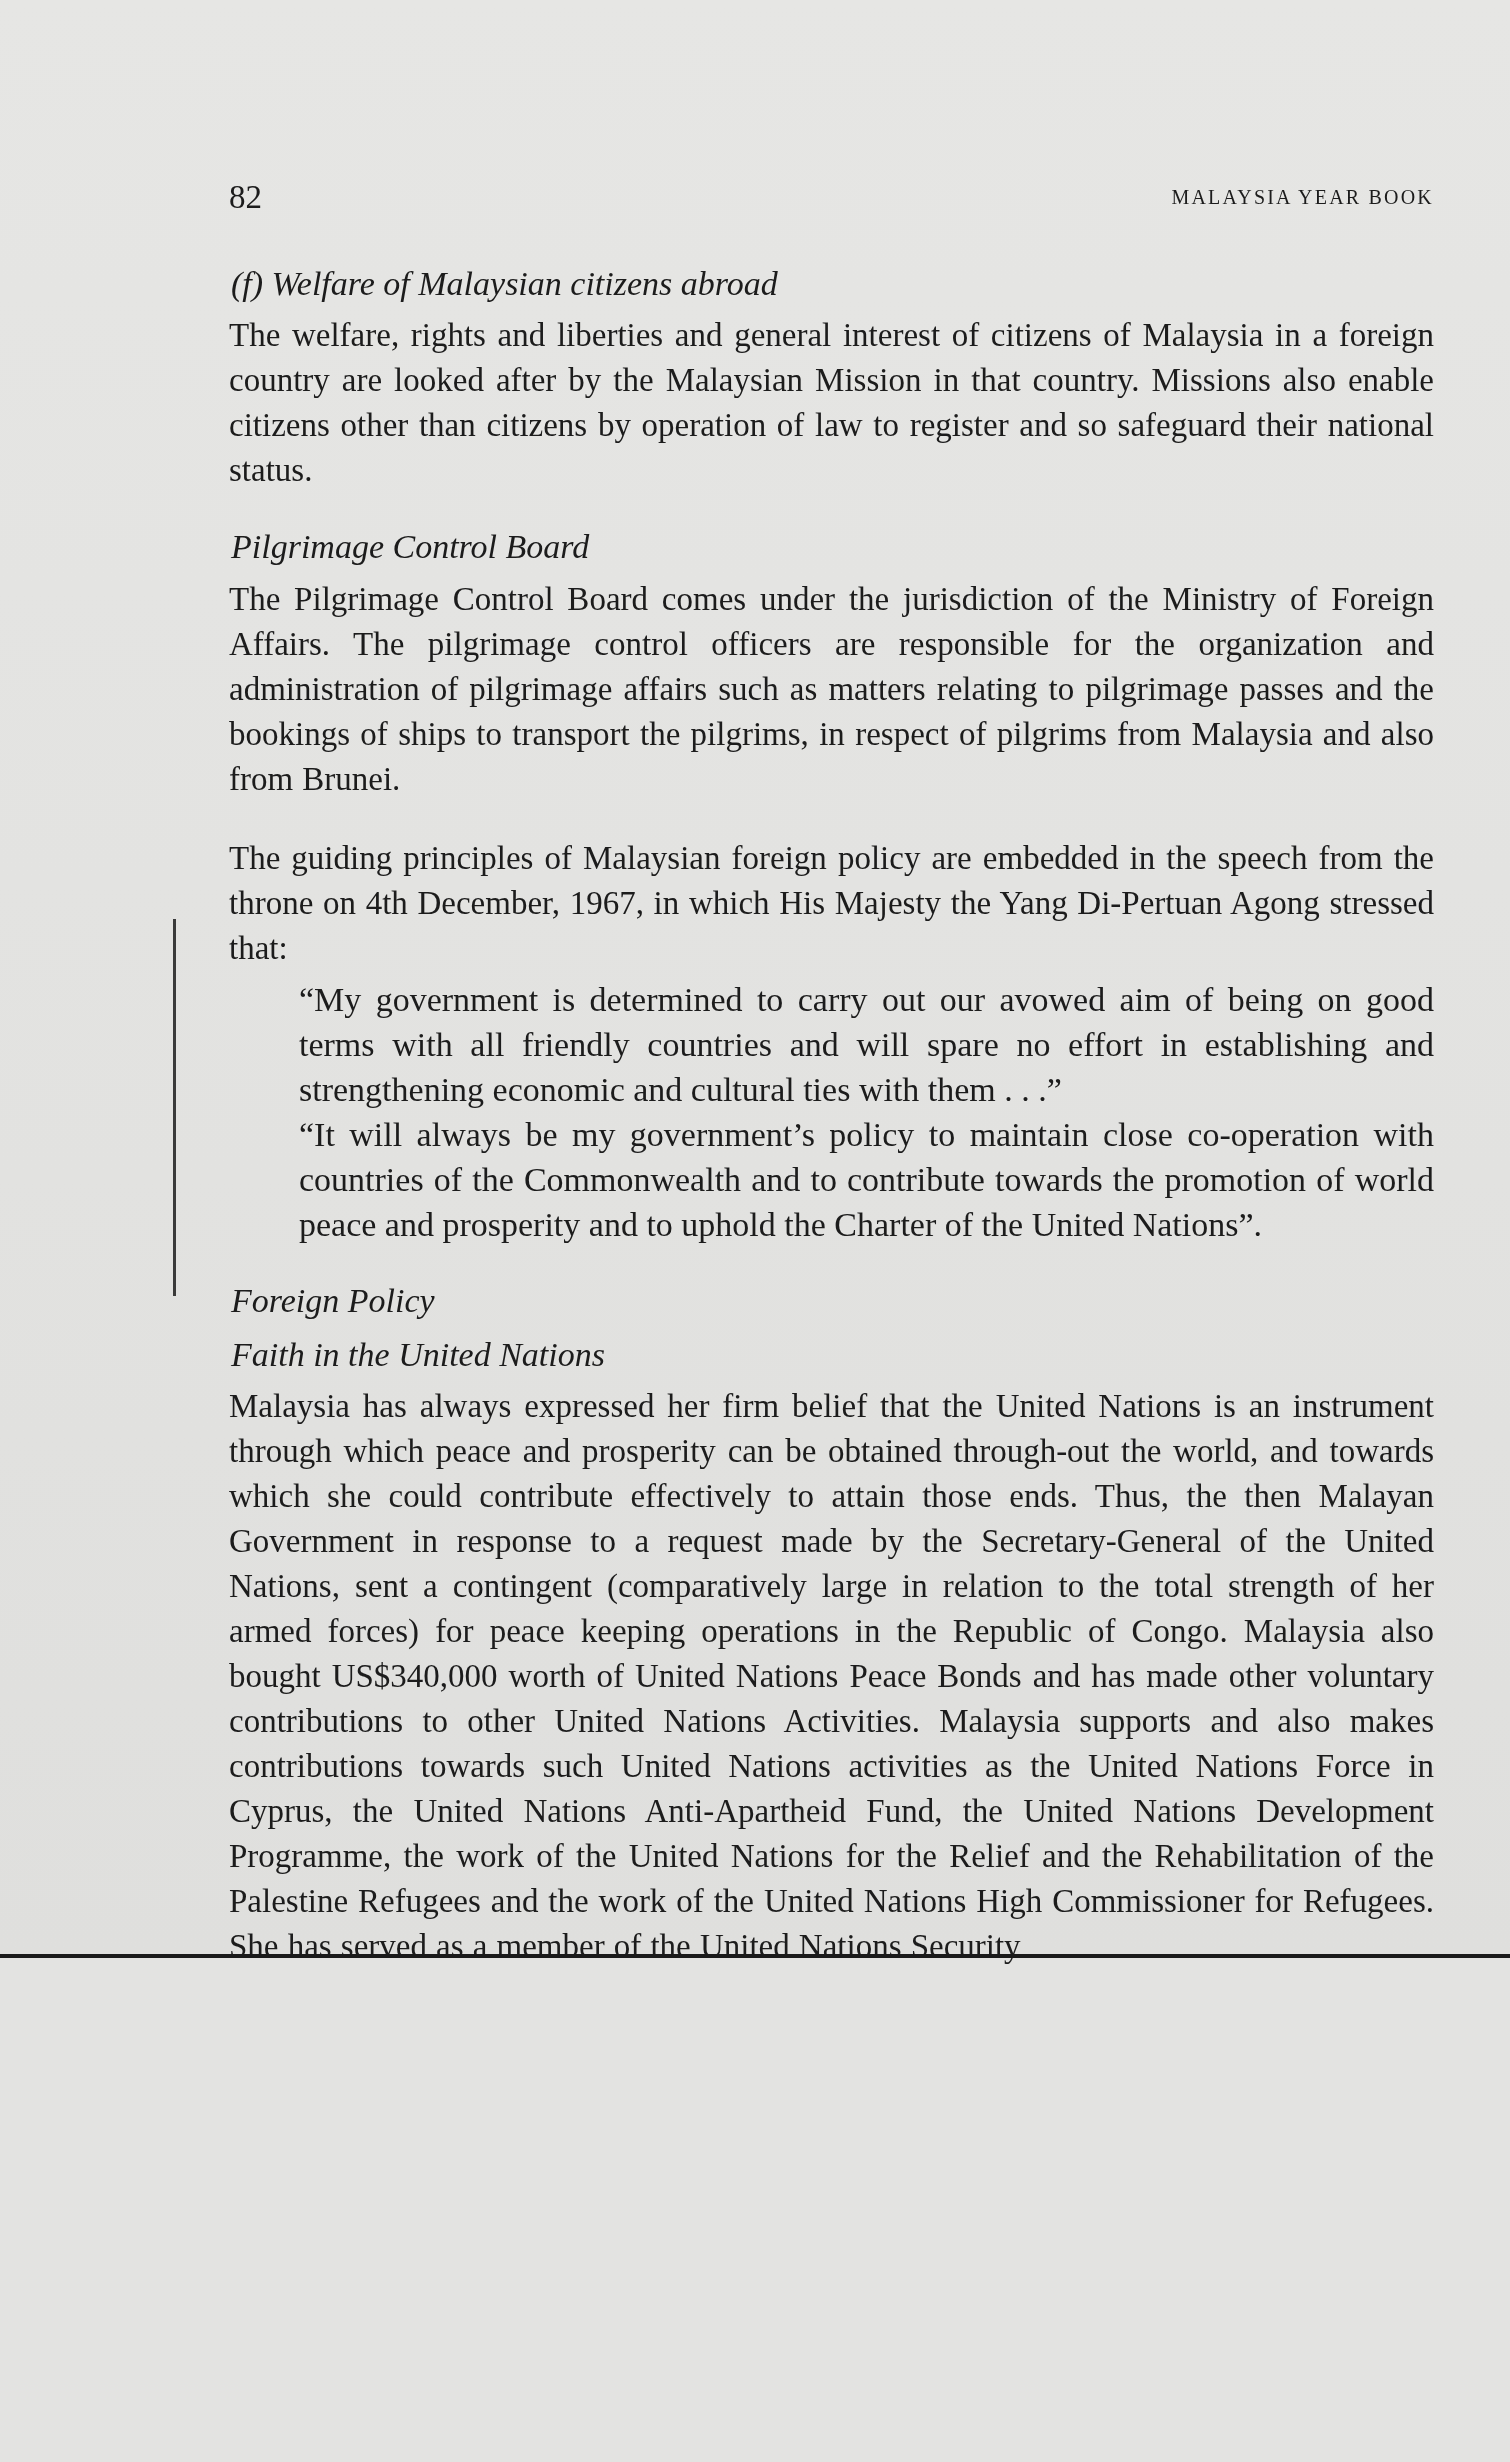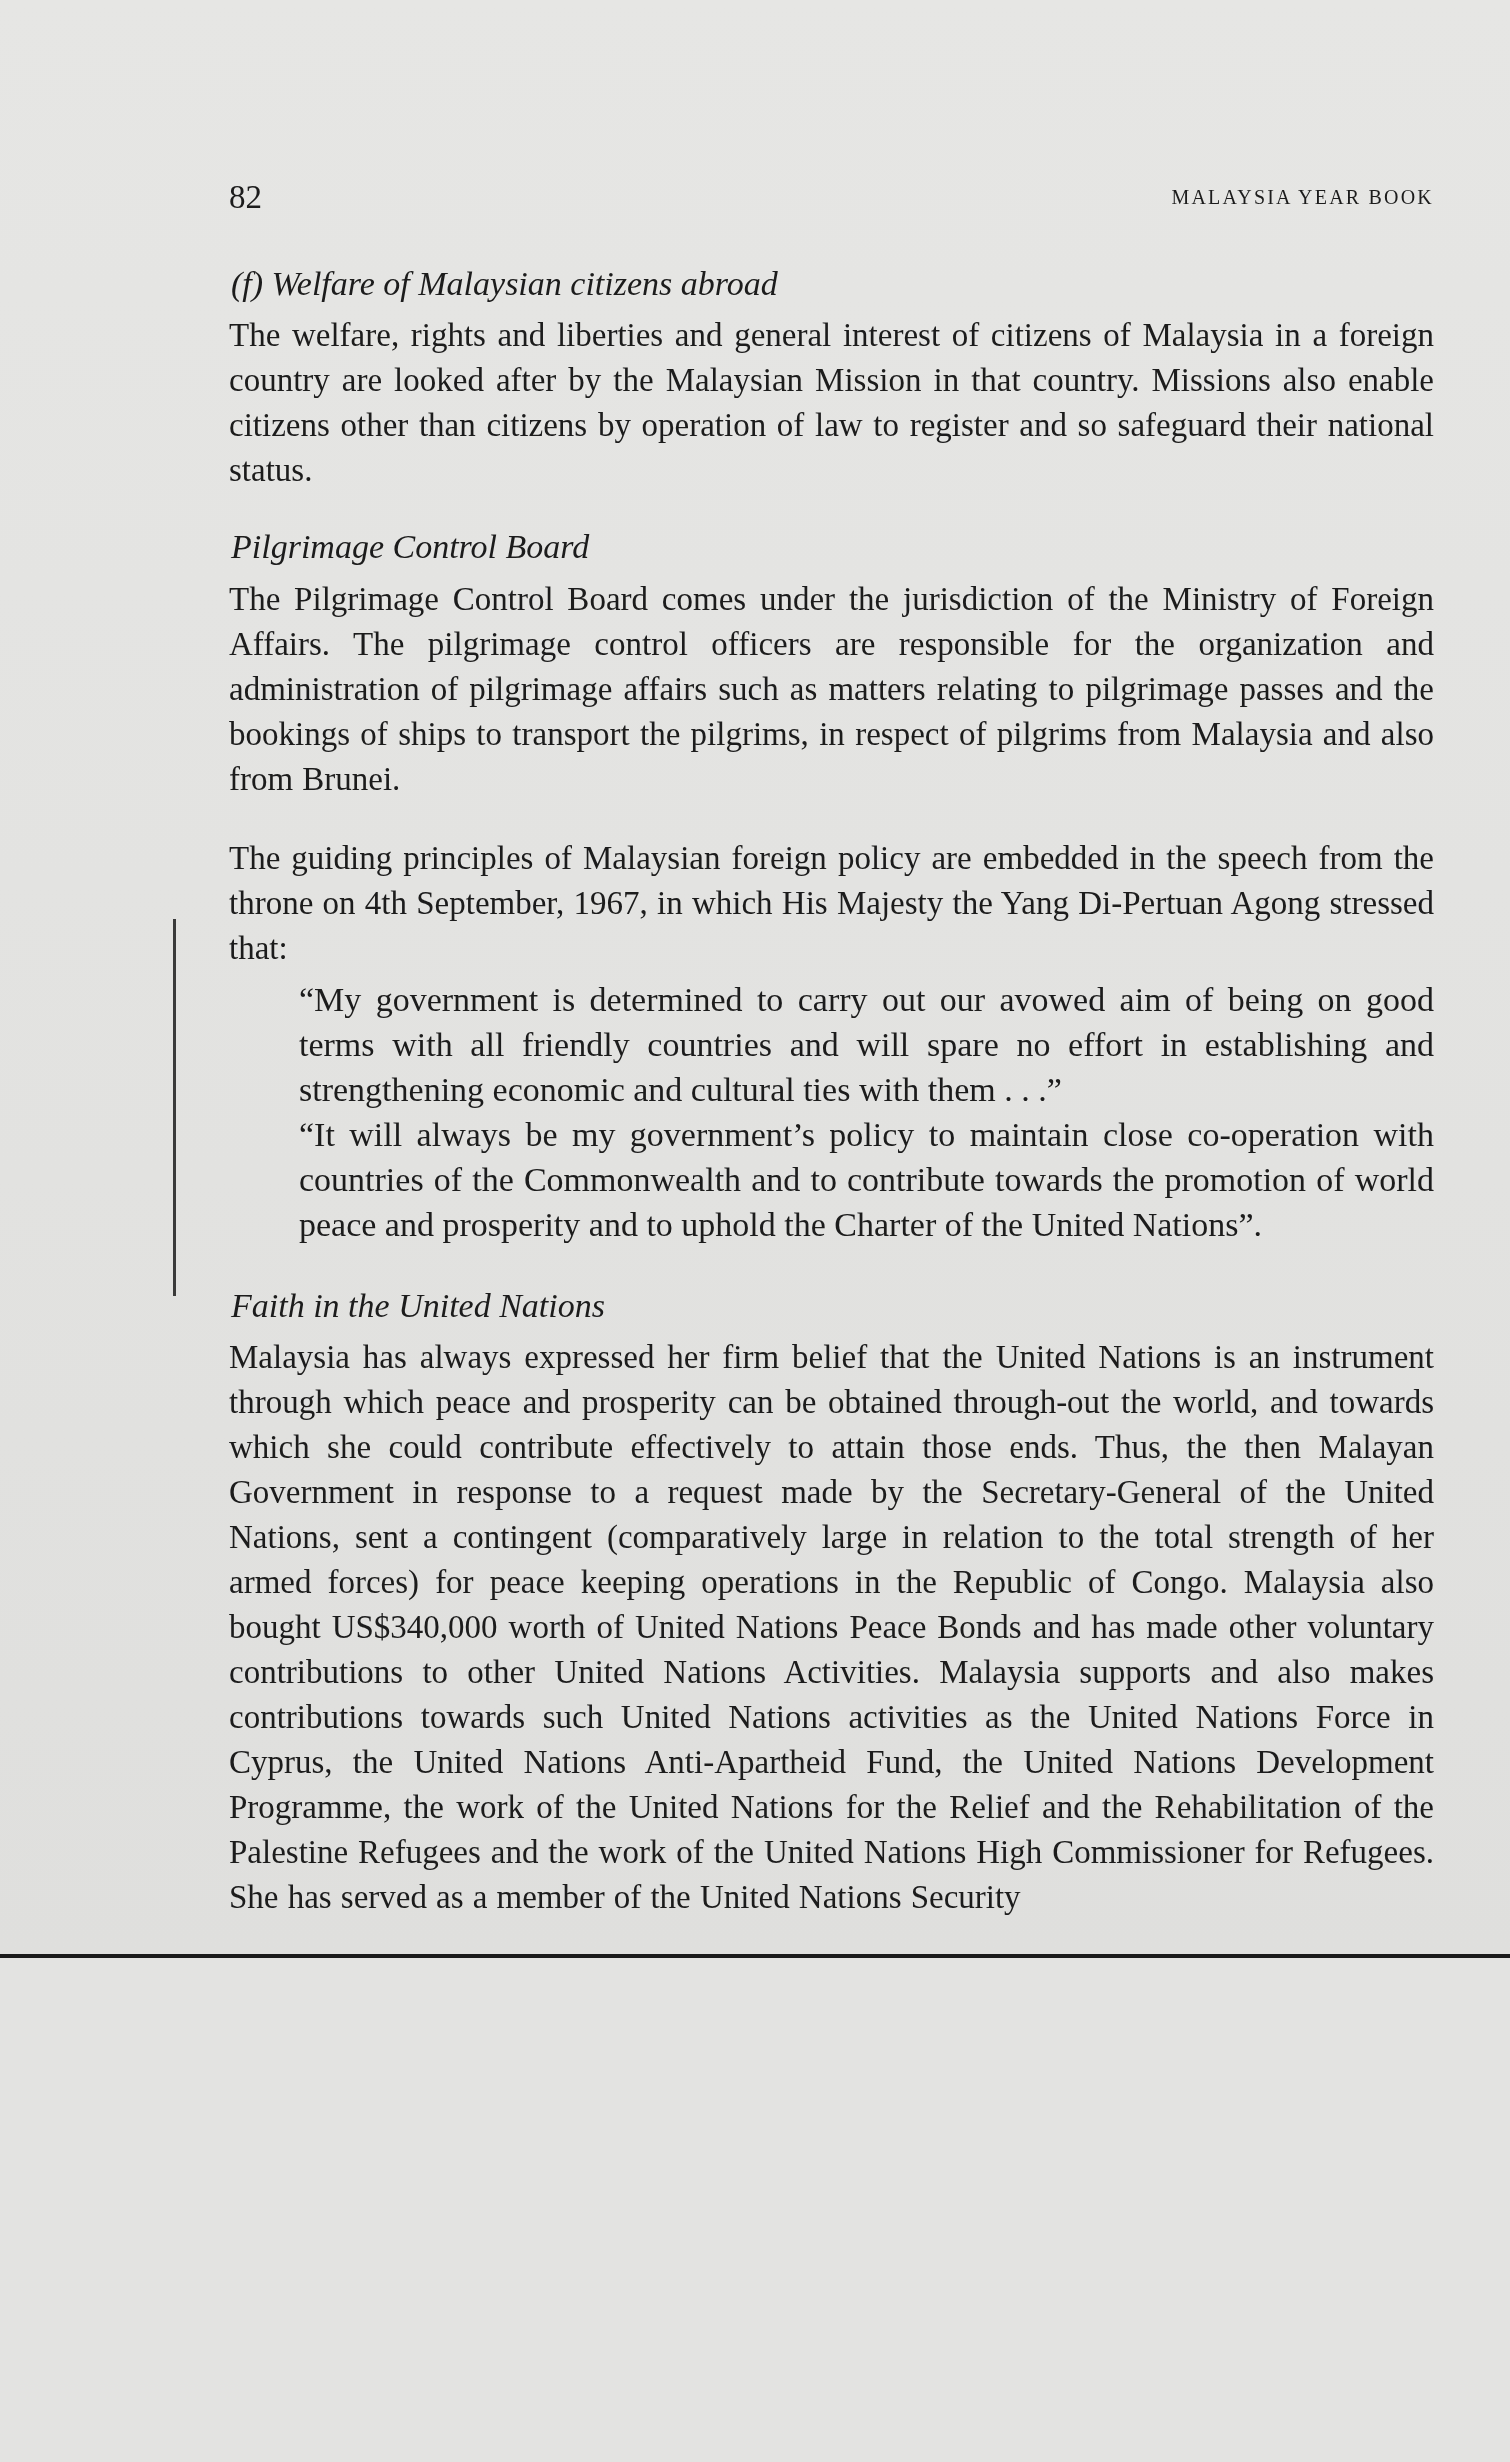--- a/index.html
+++ b/index.html
@@ -111,29 +111,30 @@
     <section>
       <p class="heading">Pilgrimage Control Board</p>
       <div class="gap-sm"></div>
       <p class="para">The Pilgrimage Control Board comes under the jurisdiction of the Ministry of Foreign Affairs. The pilgrimage control officers are responsible for the organization and administration of pilgrimage affairs such as matters relating to pilgrimage passes and the bookings of ships to transport the pilgrims, in respect of pilgrims from Malaysia and also from Brunei.</p>
     </section>
 
     <div class="gap-lg"></div>
 
     <section>
       <div class="gap-sm"></div>
-      <p class="para">The guiding principles of Malaysian foreign policy are embedded in the speech from the throne on 4th September, 1967, in which His Majesty the Yang Di-Pertuan Agong stressed that:</p>
+      <p class="para">The guiding principles of Malaysian foreign policy are embedded in the speech from the throne on 4th December, 1967, in which His Majesty the Yang Di-Pertuan Agong stressed that:</p>
       <div class="gap-sm"></div>
       <p class="quote">“My government is determined to carry out our avowed aim of being on good terms with all friendly countries and will spare no effort in establishing and strengthening economic and cultural ties with them . . .”</p>
       <p class="quote">“It will always be my government’s policy to maintain close co-operation with countries of the Commonwealth and to contribute towards the promotion of world peace and prosperity and to uphold the Charter of the United Nations”.</p>
     </section>
 
     <div class="gap-lg"></div>
 
     <section>
+      <p class="heading">Foreign Policy</p>
       <div class="gap-sm"></div>
       <p class="heading">Faith in the United Nations</p>
       <div class="gap-sm"></div>
       <p class="para">Malaysia has always expressed her firm belief that the United Nations is an instrument through which peace and prosperity can be obtained through-out the world, and towards which she could contribute effectively to attain those ends. Thus, the then Malayan Government in response to a request made by the Secretary-General of the United Nations, sent a contingent (comparatively large in relation to the total strength of her armed forces) for peace keeping operations in the Republic of Congo. Malaysia also bought US$340,000 worth of United Nations Peace Bonds and has made other voluntary contributions to other United Nations Activities. Malaysia supports and also makes contributions towards such United Nations activities as the United Nations Force in Cyprus, the United Nations Anti-Apartheid Fund, the United Nations Development Programme, the work of the United Nations for the Relief and the Rehabilitation of the Palestine Refugees and the work of the United Nations High Commissioner for Refugees. She has served as a member of the United Nations Security</p>
     </section>
 
   </div>
 
   <div class="bottom-edge"></div>
 </div>

